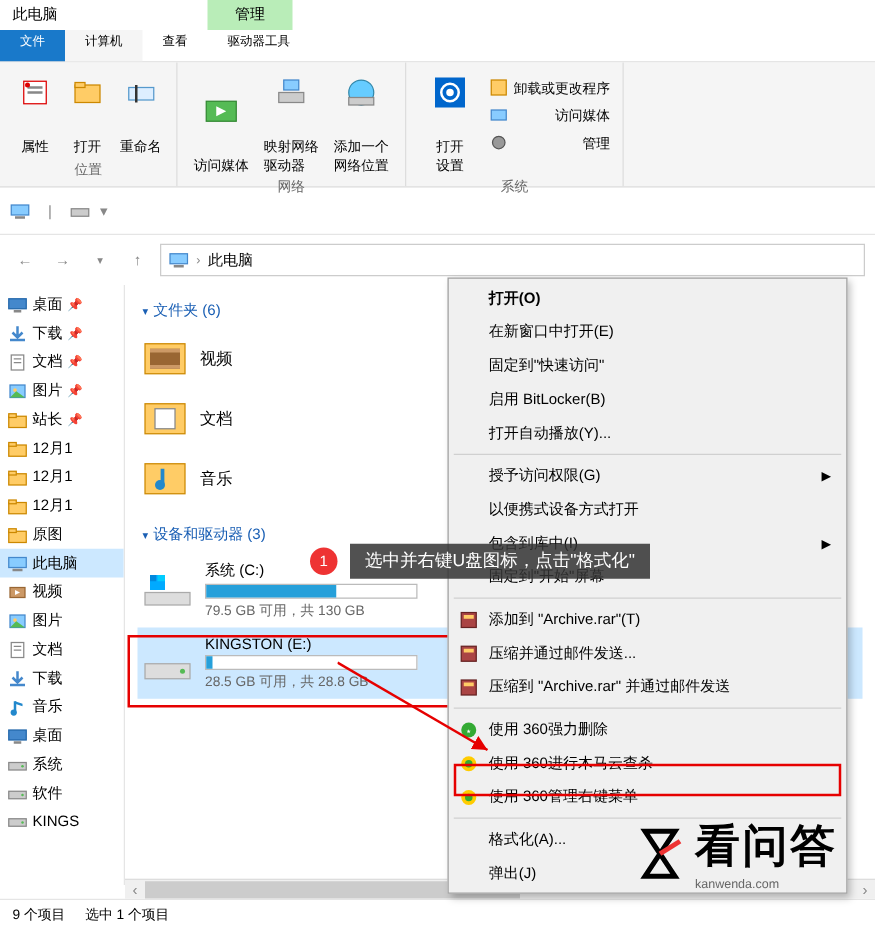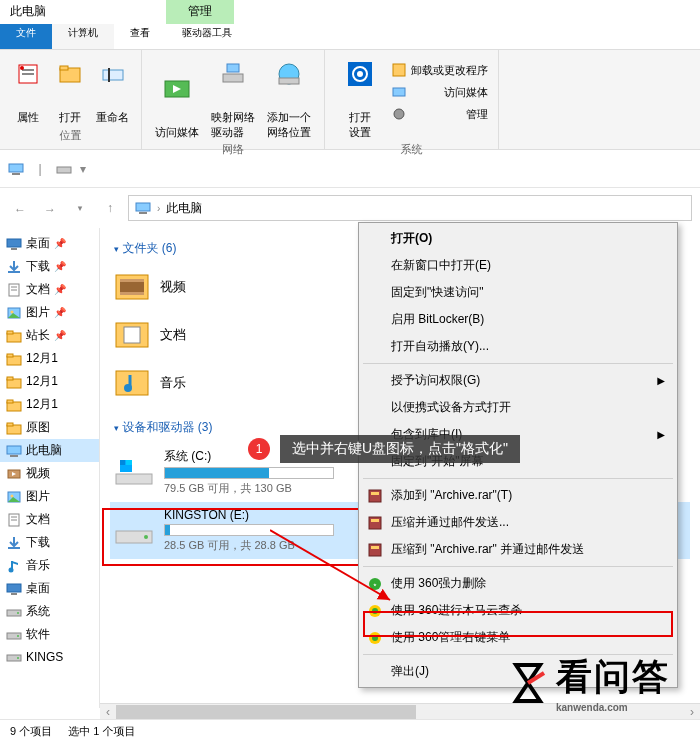--- a/index.html
+++ b/index.html
@@ -76,21 +76,21 @@
 
 
 .arrow-line { position: absolute; z-index: 55; }
 
 
 .statusbar { position: absolute; bottom: 0; left: 0; right: 0; height: 24px; border-top: 1px solid #e5e5e5; display: flex; align-items: center; padding: 0 10px; font-size: 11px; gap: 16px; background: #fff; }
 
 
 .watermark { position: absolute; right: 30px; bottom: 30px; display: flex; align-items: center; gap: 8px; z-index: 70; }
 .wm-text { font-size: 36px; font-weight: bold; letter-spacing: 2px; }
-.wm-sub { font-size: 10px; color: #666; font-weight: bold; }
+.wm-sub { font-size: 10px; color: #666; }
 
 
 .hscroll { position: absolute; left: 100px; right: 0; bottom: 24px; height: 16px; background: #f0f0f0; border-top: 1px solid #ddd; display: flex; align-items: center; }
 .hscroll .track { flex: 1; height: 14px; position: relative; }
 .hscroll .thumb { position: absolute; left: 0; width: 300px; height: 14px; background: #ccc; }
 
 
 svg { display: block; }
 </style>
 </head>
@@ -602,20 +602,23 @@
       <span class="cm-icon">
         <svg width="14" height="14">
           <circle cx="7" cy="7" r="6" fill="#fc0"></circle>
           <circle cx="7" cy="7" r="3" fill="#3a3"></circle>
         </svg>
       </span>
       <span>使用 360管理右键菜单</span>
     </div>
     <div class="cm-sep"></div>
     <div class="cm-item">
+      <span>格式化(A)...</span>
+    </div>
+    <div class="cm-item">
       <span>弹出(J)</span>
     </div>
     <div class="cm-red" style="top: 388px; height: 26px;"></div>
   </div>
 
 <div class="callout-badge">
     <span>1</span>
   </div>
 <div class="callout-text">选中并右键U盘图标，点击"格式化"</div>
 

